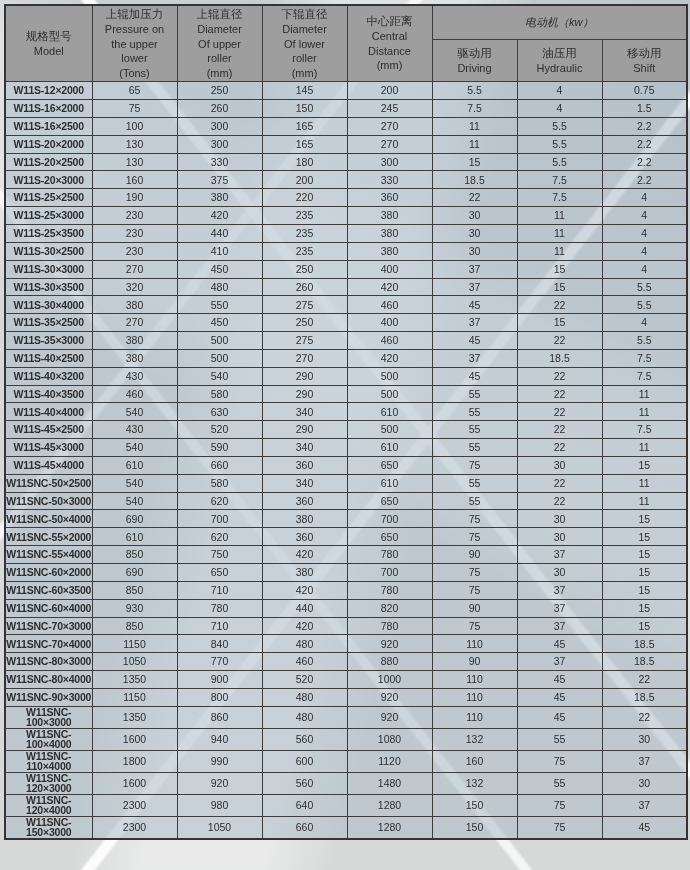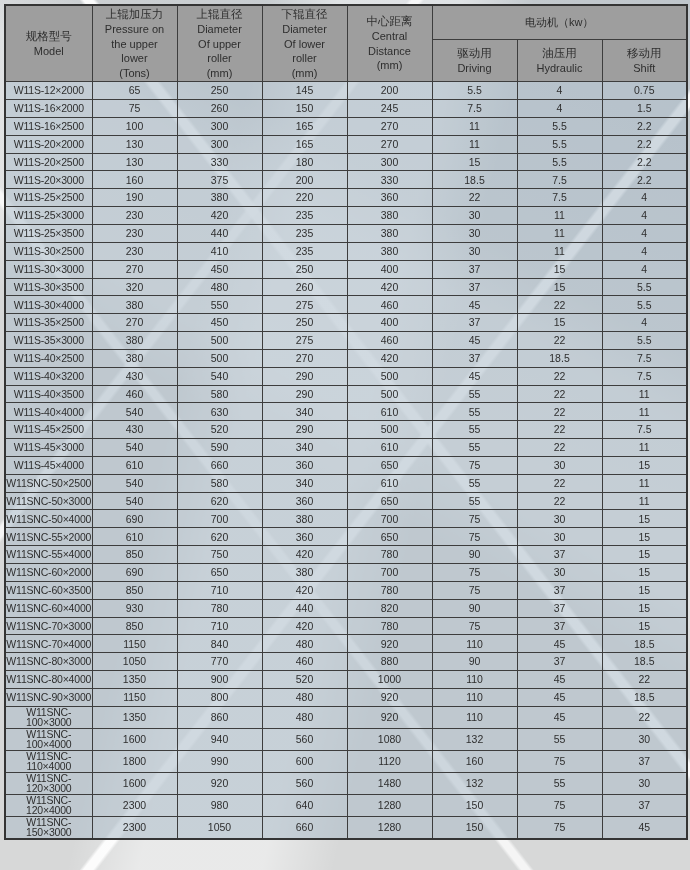--- a/index.html
+++ b/index.html
@@ -39,30 +39,30 @@
     color: #2e2e2e;
     overflow: hidden;
   }
   .spec thead th {
     background: #9e9e9e;
     font-weight: normal;
     font-size: 11px;
     line-height: 1.32;
     padding: 1px 12px;
   }
-  .spec thead tr.motor-top th.motor-group { height: 32px; }
+  .spec thead tr.motor-top th.motor-group { height: 32px; font-style: italic; }
   .spec thead tr.motor-sub th { height: 40px; }
   .spec thead th .zh { font-size: 11.5px; }
   .spec tbody td {
     background: rgba(172,188,201,0.55);
     font-size: 10.5px;
     height: 17.85px;
     line-height: 1;
   }
-  .spec tbody td:first-child { letter-spacing: -0.2px; }
+  .spec tbody td:first-child { letter-spacing: -0.2px; font-weight: bold; }
 </style>
 </head>
 <body>
 
 <div class="page">
   <table class="spec">
     <colgroup>
       <col style="width:87px">
       <col style="width:85px">
       <col style="width:85px">

